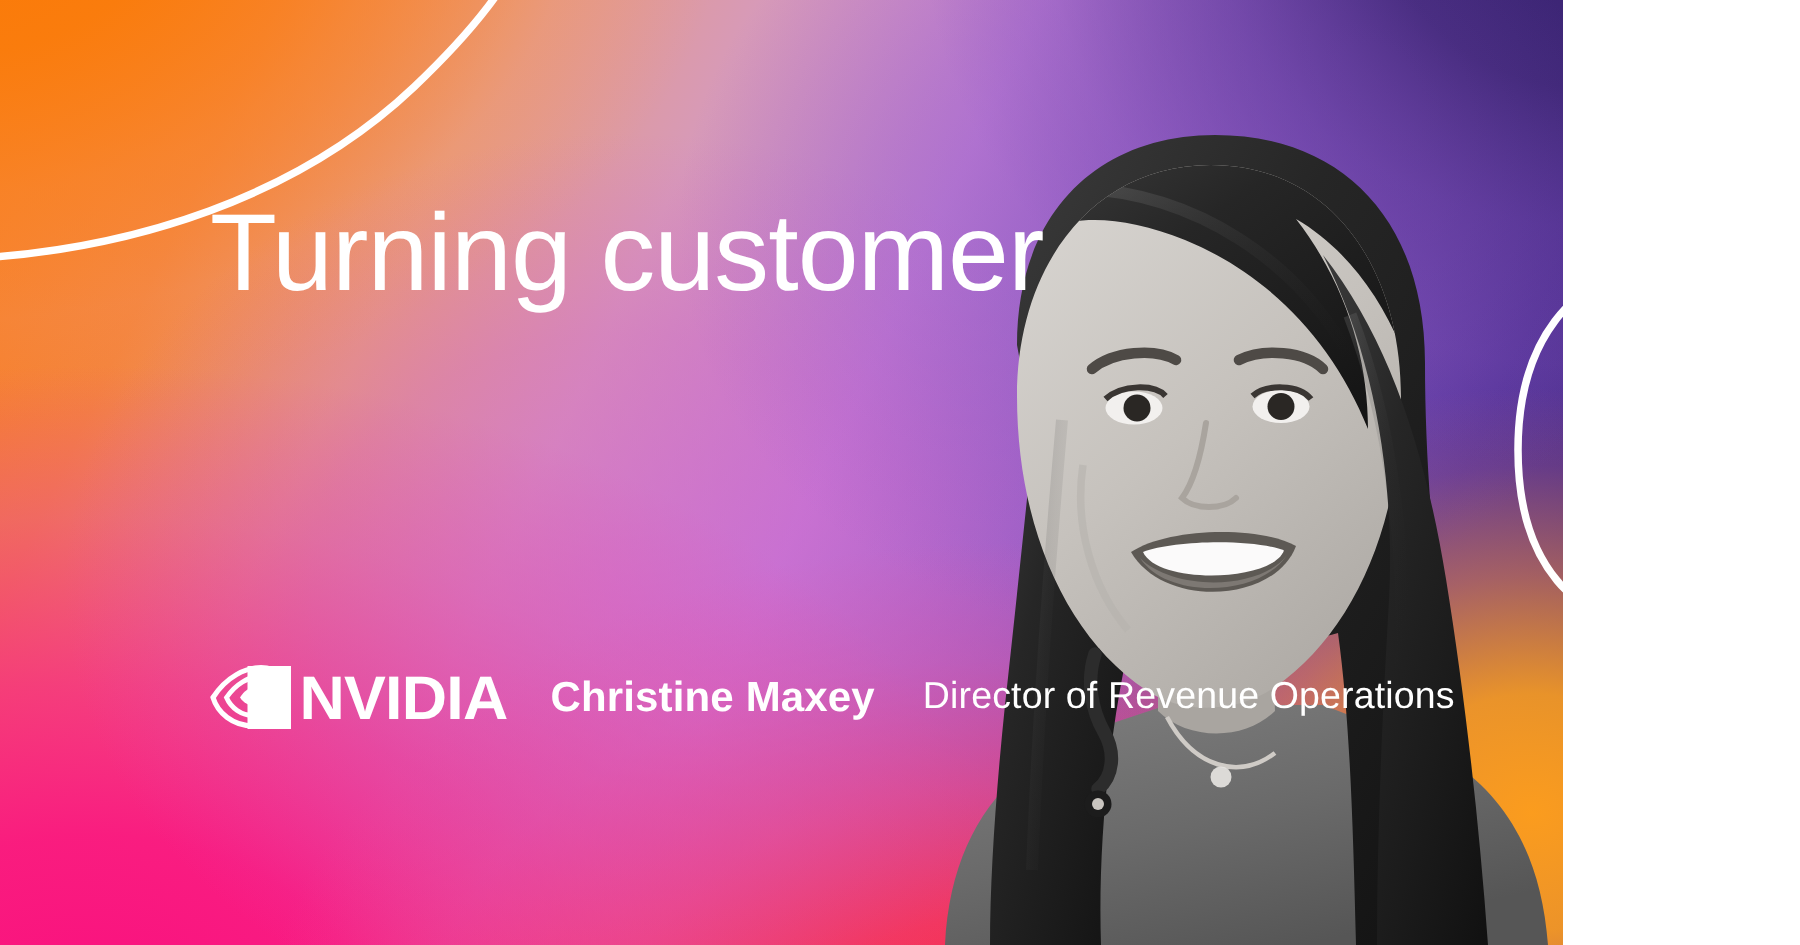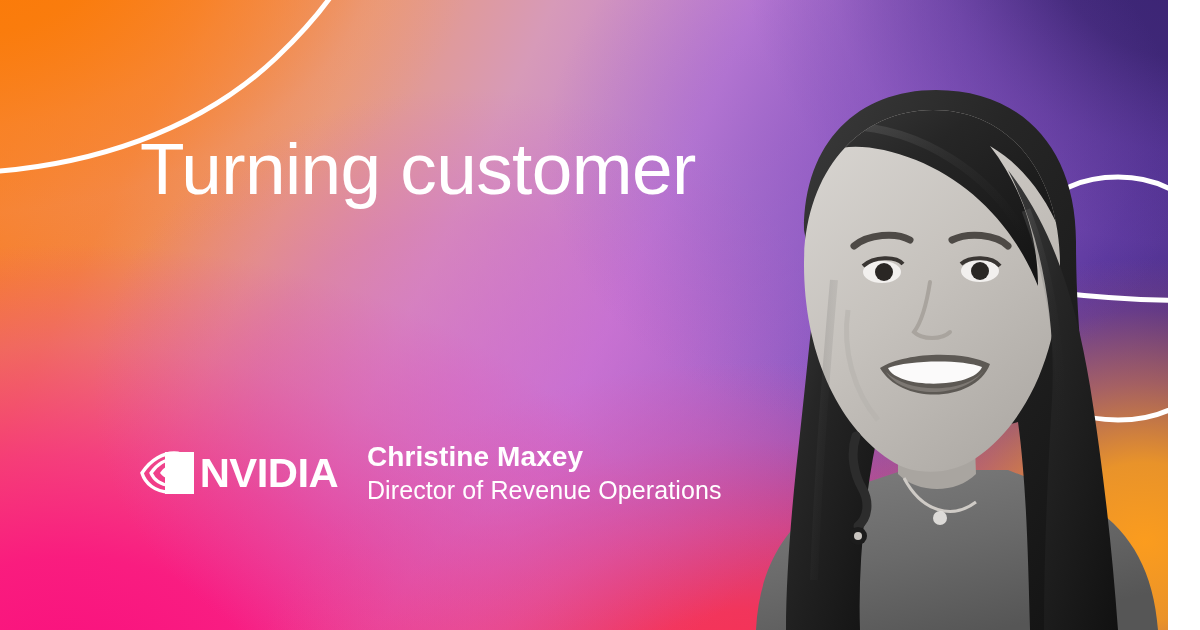--- a/index.html
+++ b/index.html
@@ -3,21 +3,21 @@
 <meta charset="utf-8">
 <title>Webinar Promo Card</title>
 <style>
   html, body {
     margin: 0;
     padding: 0;
     background: #ffffff;
   }
   .canvas {
     position: relative;
-    width: 1168px;
+    width: 1042px;
     height: 630px;
     overflow: hidden;
     font-family: "Liberation Sans", sans-serif;
     background: #d060b0;
   }
 
   
   .bg-base {
     position: absolute;
     inset: 0;
@@ -158,40 +158,40 @@
     font-weight: 700;
     font-size: 41px;
     letter-spacing: -0.5px;
     color: #ffffff;
     margin-left: 5px;
     line-height: 1;
     transform: scaleX(1.02);
   }
   .speaker-text {
     display: flex;
-    flex-direction: column;
     justify-content: center;
   }
   .speaker-name {
     font-family: "Liberation Sans", sans-serif;
     font-weight: 700;
     font-size: 28px;
     line-height: 34px;
     color: #ffffff;
     letter-spacing: 0.1px;
     white-space: nowrap;
   }
   .speaker-role {
     font-family: "Liberation Sans", sans-serif;
     font-weight: 400;
     font-size: 25px;
     line-height: 32px;
     color: #ffffff;
     letter-spacing: 0.1px;
     white-space: nowrap;
+    margin-left: 32px;
   }
 
   
   .portrait {
     position: absolute;
     right: 0;
     bottom: 0;
     width: 460px;
     height: 580px;
     pointer-events: none;

